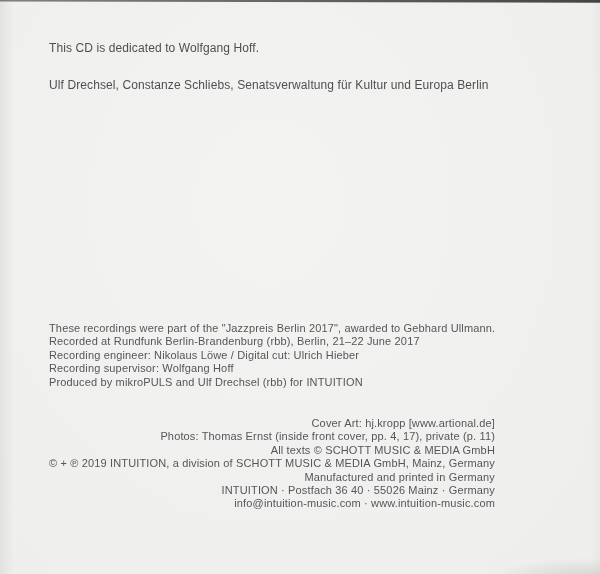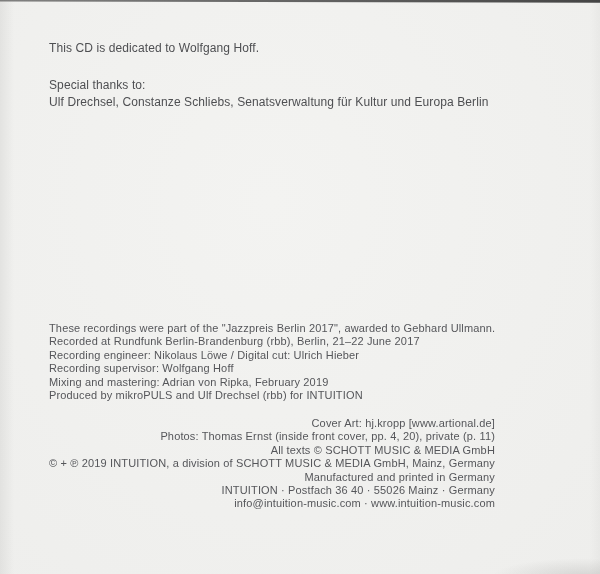--- a/index.html
+++ b/index.html
@@ -59,36 +59,34 @@
 </style>
 </head>
 <body>
 
 <div class="page">
   <div class="top-edge"></div>
 
   <div class="txt-lg dedication">This CD is dedicated to Wolfgang Hoff.</div>
 
   <div class="txt-lg thanks">
-    <div>Special thanks to:</div>
     <div>Ulf Drechsel, Constanze Schliebs, Senatsverwaltung für Kultur und Europa Berlin</div>
   </div>
 
   <div class="credits rec">
     <div class="line">These recordings were part of the "Jazzpreis Berlin 2017", awarded to Gebhard Ullmann.</div>
     <div class="line">Recorded at Rundfunk Berlin-Brandenburg (rbb), Berlin, 21–22 June 2017</div>
     <div class="line">Recording engineer: Nikolaus Löwe / Digital cut: Ulrich Hieber</div>
     <div class="line">Recording supervisor: Wolfgang Hoff</div>
-    <div class="line">Mixing and mastering: Adrian von Ripka, February 2019</div>
     <div class="line">Produced by mikroPULS and Ulf Drechsel (rbb) for INTUITION</div>
   </div>
 
   <div class="credits prod">
     <div class="line">Cover Art: hj.kropp [www.artional.de]</div>
-    <div class="line">Photos: Thomas Ernst (inside front cover, pp. 4, 20), private (p. 11)</div>
+    <div class="line">Photos: Thomas Ernst (inside front cover, pp. 4, 17), private (p. 11)</div>
     <div class="line">All texts © SCHOTT MUSIC &amp; MEDIA GmbH</div>
     <div class="line">© + ℗ 2019 INTUITION, a division of SCHOTT MUSIC &amp; MEDIA GmbH, Mainz, Germany</div>
     <div class="line">Manufactured and printed in Germany</div>
     <div class="line">INTUITION · Postfach 36 40 · 55026 Mainz · Germany</div>
     <div class="line">info@intuition-music.com · www.intuition-music.com</div>
   </div>
 
   <div class="smudge"></div>
 </div>
 

